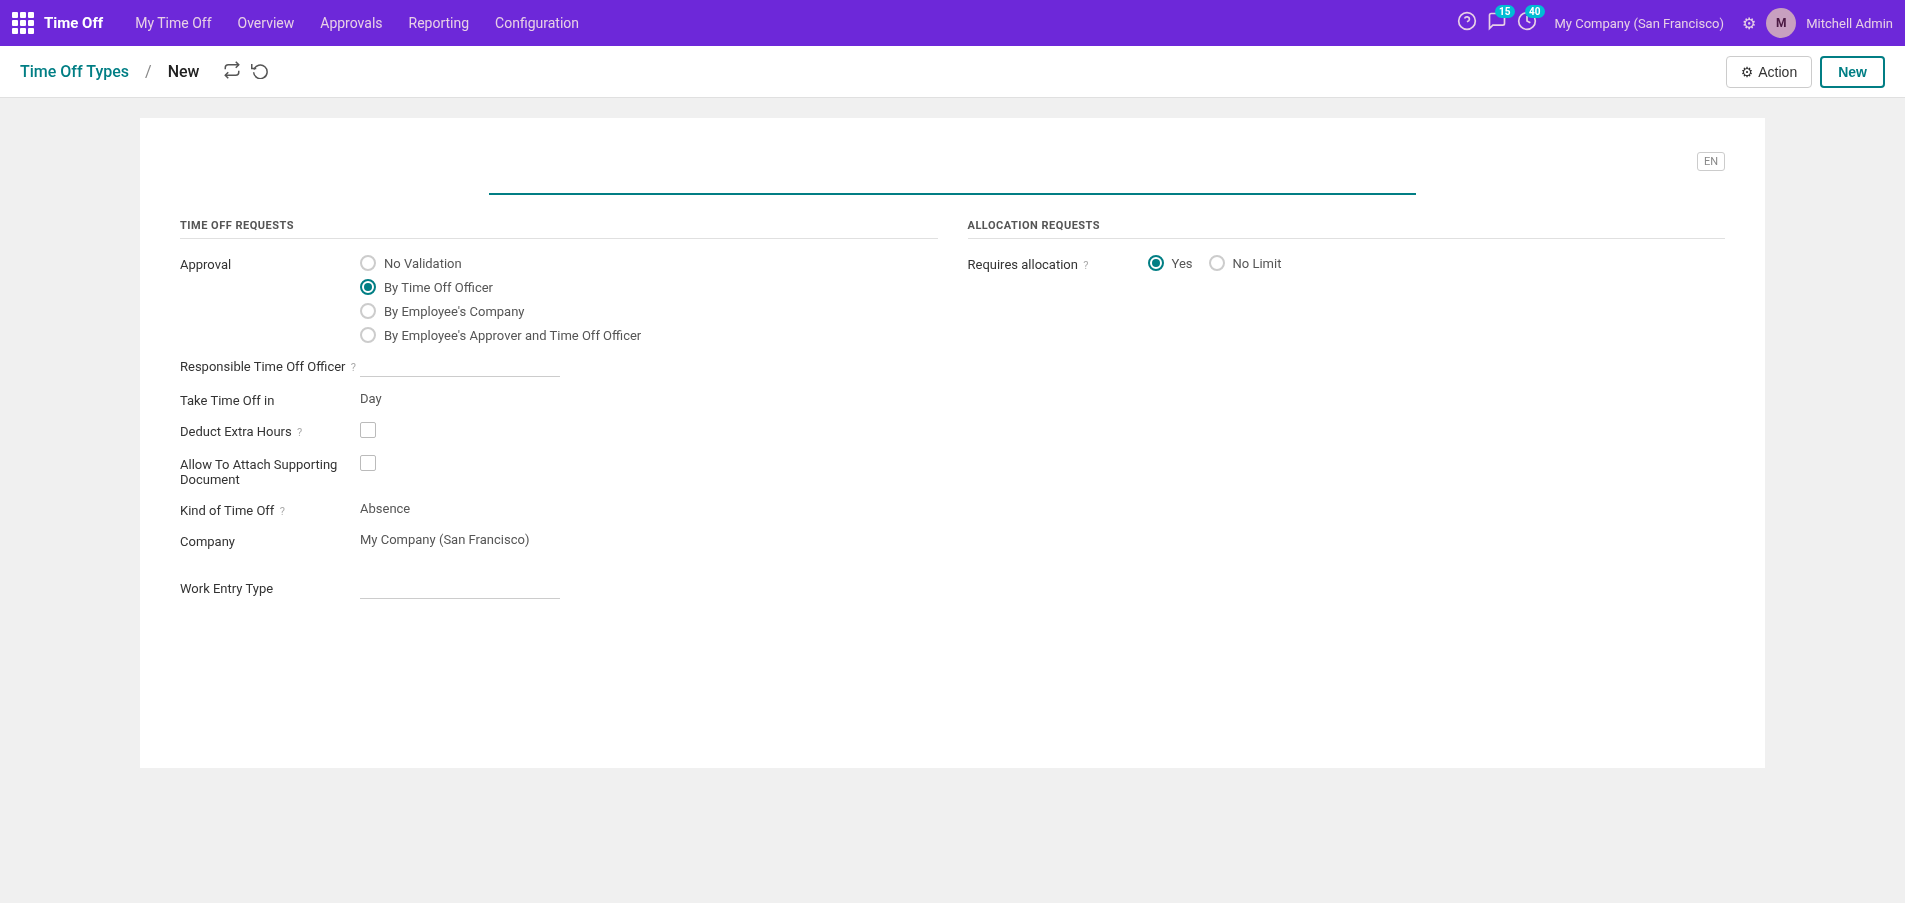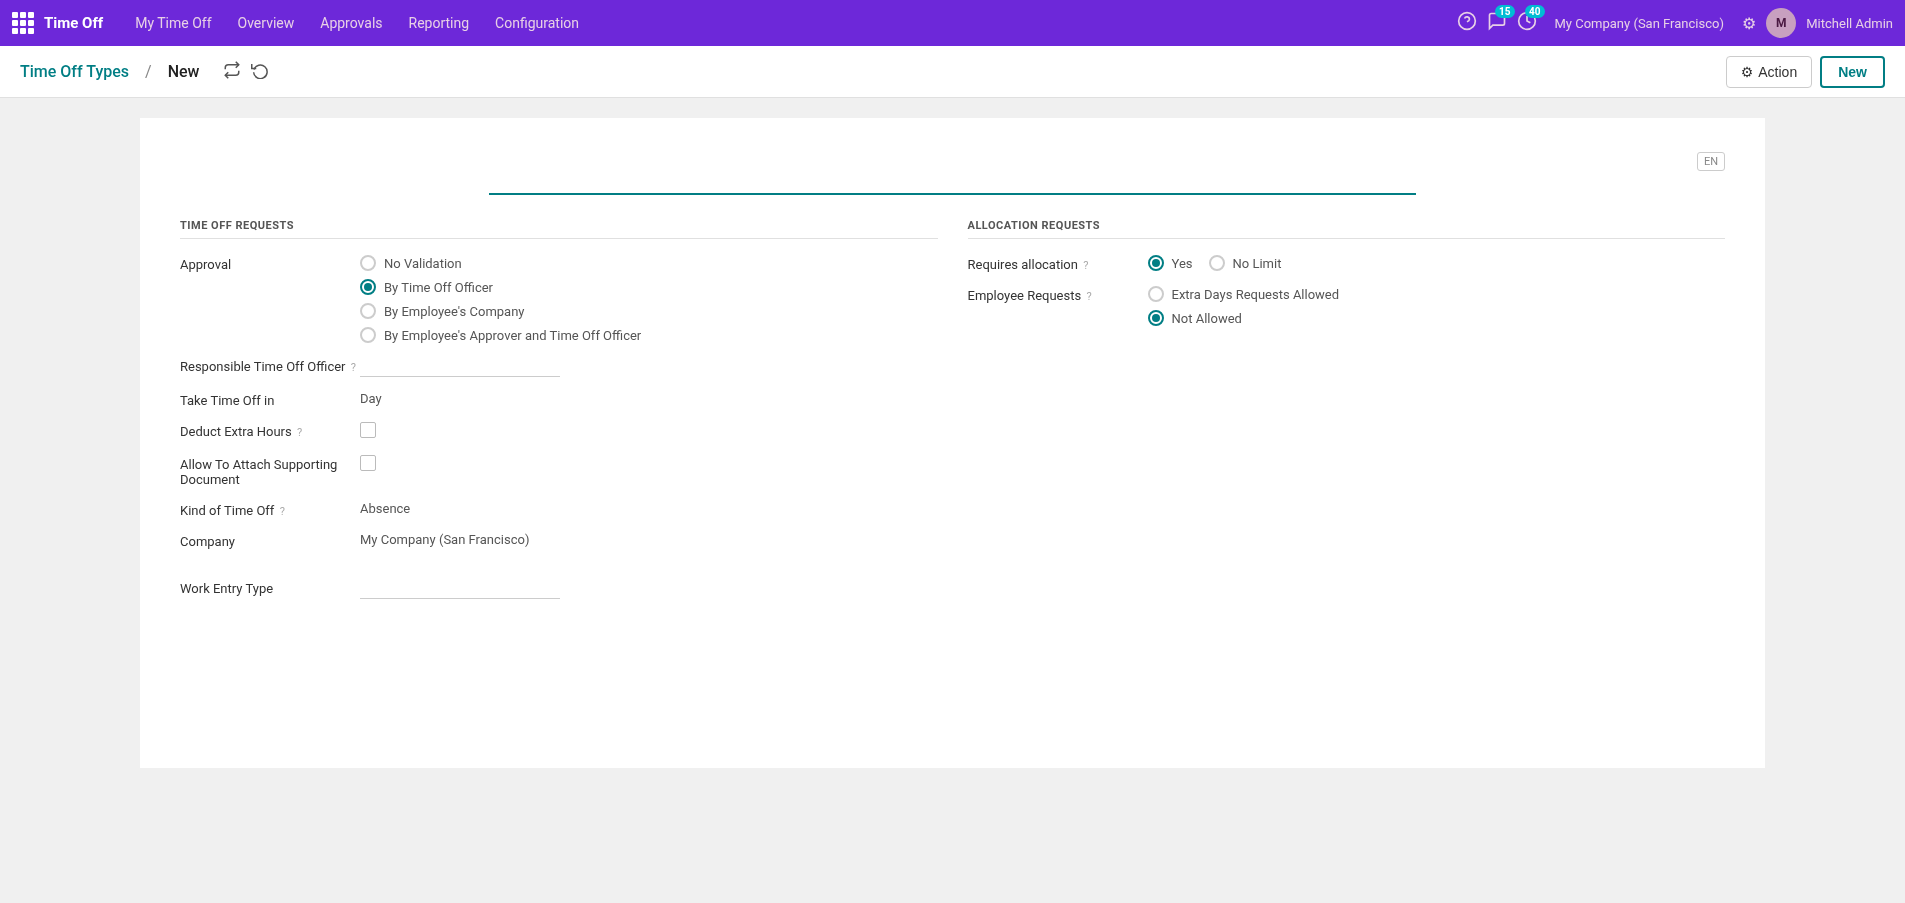--- a/index.html
+++ b/index.html
@@ -352,34 +352,16 @@
                 <span class="radio-label">Yes</span>
               </label>
               <label class="radio-option">
                 <div class="radio-circle"></div>
                 <span class="radio-label">No Limit</span>
               </label>
             </div>
           </div>
         </div>
 
-        <div class="field-row">
-          <div class="field-label">
-            <span>Employee Requests</span>
-            <span class="help-icon">?</span>
-          </div>
-          <div class="field-value">
-            <div class="radio-group">
-              <label class="radio-option">
-                <div class="radio-circle"></div>
-                <span class="radio-label">Extra Days Requests Allowed</span>
-              </label>
-              <label class="radio-option">
-                <div class="radio-circle checked"></div>
-                <span class="radio-label">Not Allowed</span>
-              </label>
-            </div>
-          </div>
-        </div>
       </div>
     </div>
   </div>
 </div>
 
 </body></html>

